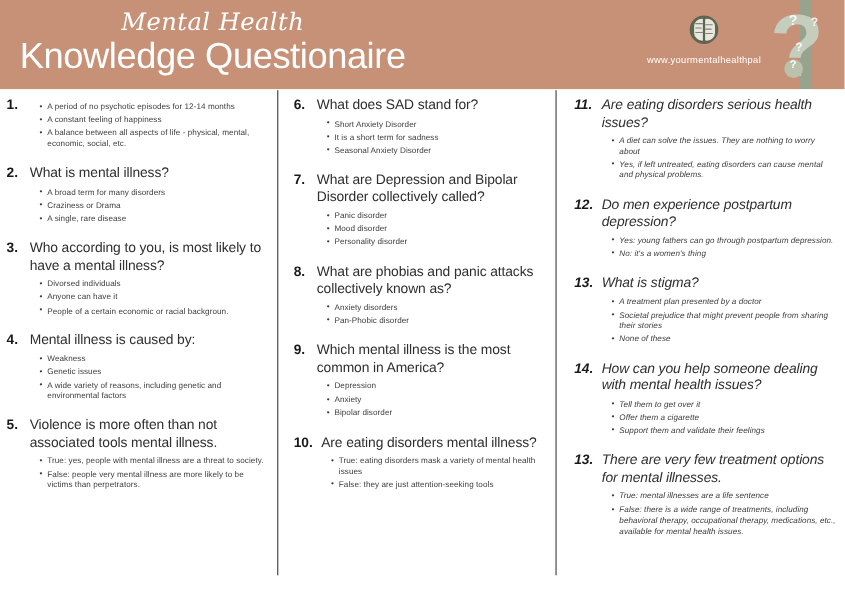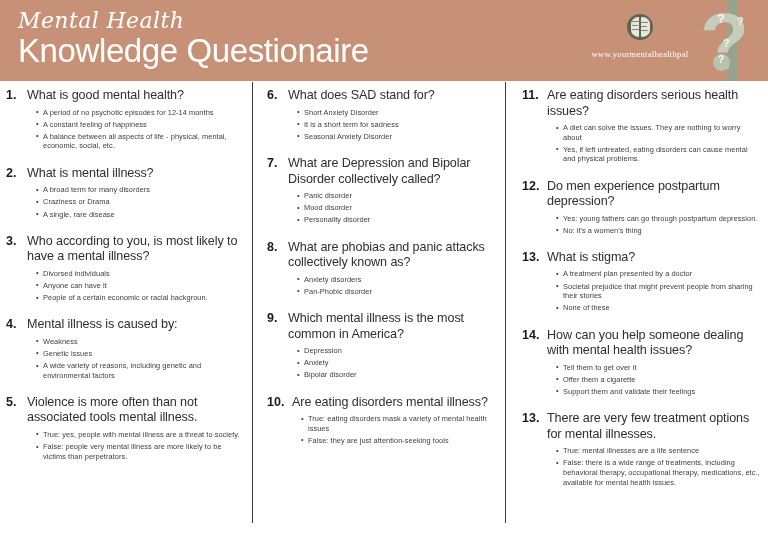--- a/index.html
+++ b/index.html
@@ -28,20 +28,21 @@
     top: 0;
     width: 768px;
     height: 81px;
     background: #c79177;
     overflow: hidden;
   }
   .header-titles {
     position: absolute;
     left: 18px;
     top: 8px;
+    text-align: center;
   }
   .script-title {
     font-family: "DejaVu Serif", serif;
     font-style: italic;
     font-size: 22px;
     line-height: 26px;
     color: #ffffff;
     letter-spacing: 0.4px;
     font-weight: 400;
     white-space: nowrap;
@@ -99,21 +100,21 @@
     background: #5d6650;
     z-index: 3;
   }
   .logo-badge .squig {
     position: absolute;
     background: #7d8670;
     border-radius: 2px;
     z-index: 2;
   }
   .url-text {
-    font-family: Liberation Serif, serif;
+    font-family: Liberation Sans, sans-serif;
     font-size: 8.5px;
     color: #ffffff;
     letter-spacing: 0.3px;
     margin-top: 9px;
     white-space: nowrap;
   }
 
   
   .qm-bar {
     position: absolute;
@@ -174,21 +175,21 @@
     height: 458px;
     display: flex;
   }
   .col {
     position: relative;
     box-sizing: border-box;
     padding-top: 7px;
   }
   .col-1 { width: 253px; padding-left: 6px;  padding-right: 8px; }
   .col-2 { width: 253px; padding-left: 14px; padding-right: 10px; }
-  .col-3 { width: 262px; padding-left: 16px; padding-right: 8px; }
+  .col-3 { width: 262px; padding-left: 16px; padding-right: 8px; font-style: italic; }
 
   .divider {
     position: absolute;
     top: 1px;
     width: 1.4px;
     height: 441px;
     background: #3a3a3a;
   }
   .divider-1 { left: 252px; }
   .divider-2 { left: 505px; }
@@ -280,21 +281,20 @@
   </div>
 
   <div class="columns">
     <div class="divider divider-1"></div>
     <div class="divider divider-2"></div>
 
     <div class="col col-1">
         <div class="q-block">
           <div class="q-num">1.</div>
           <div class="q-body">
-            <div class="q-text">What is good mental health?</div>
             <ul class="opts">
               <li>A period of no psychotic episodes for 12-14 months</li>
               <li>A constant feeling of happiness</li>
               <li>A balance between all aspects of life - physical, mental, economic, social, etc.</li>
             </ul>
           </div>
         </div>
         <div class="q-block">
           <div class="q-num">2.</div>
           <div class="q-body">

